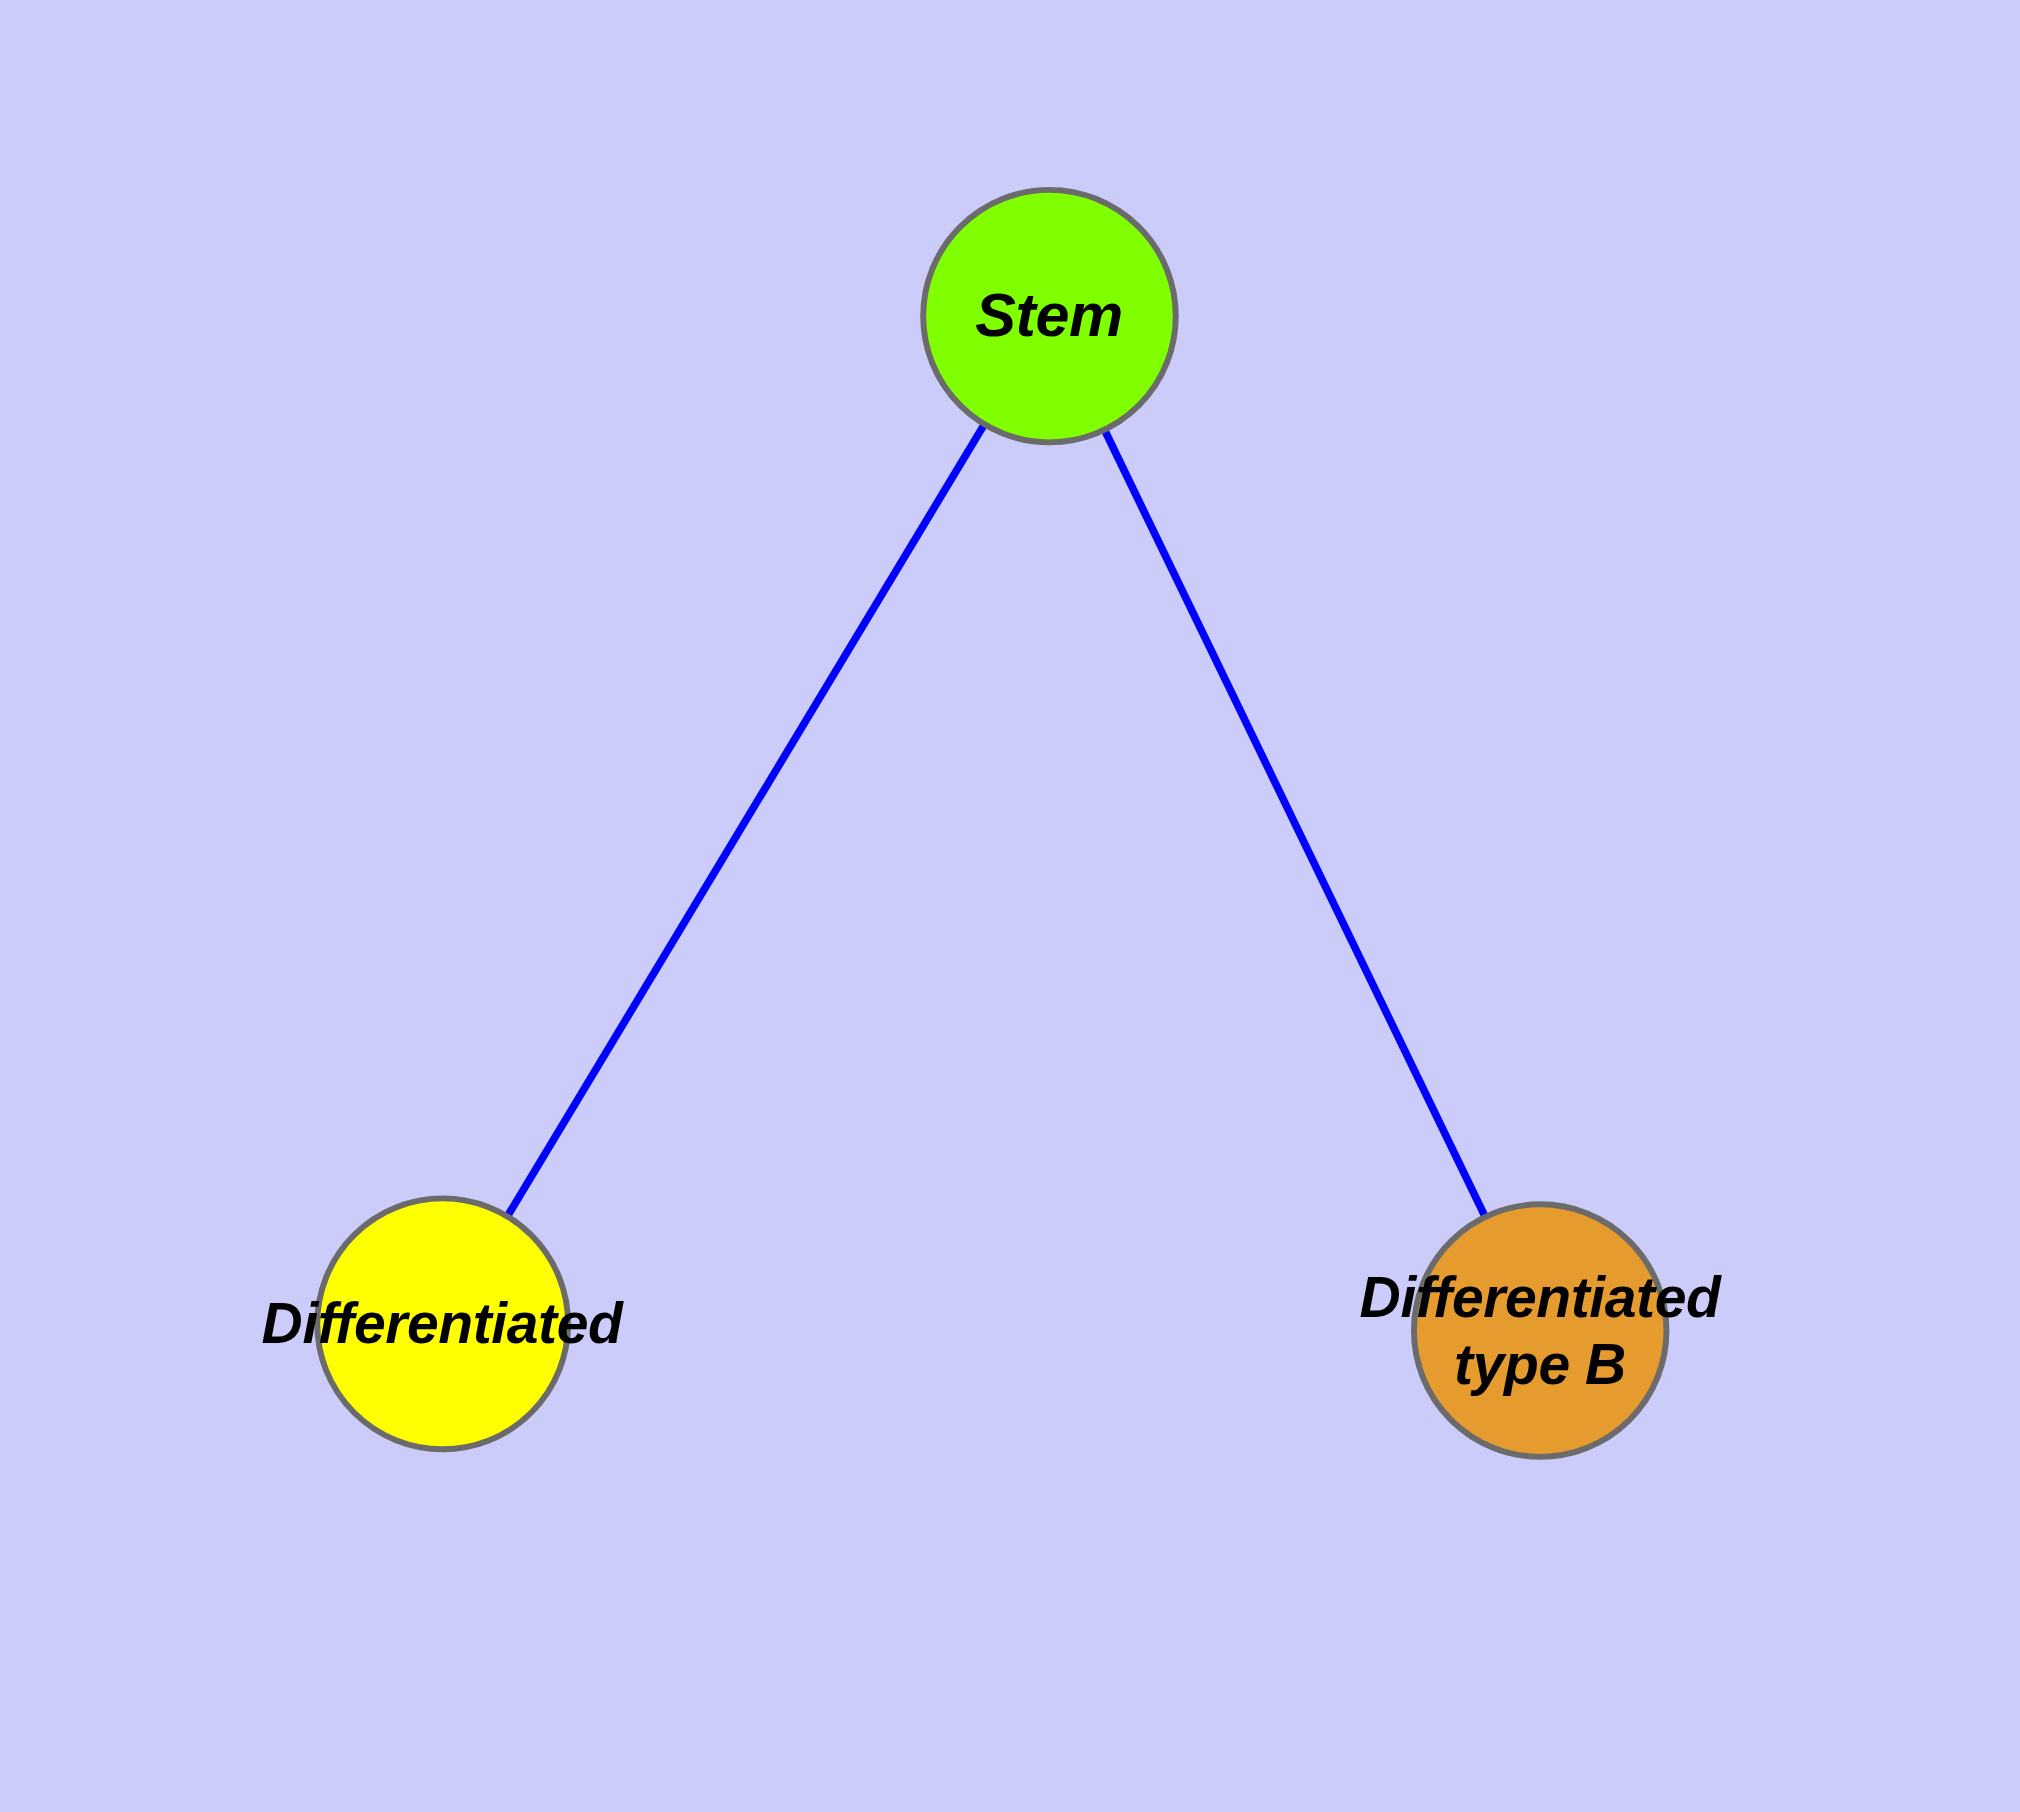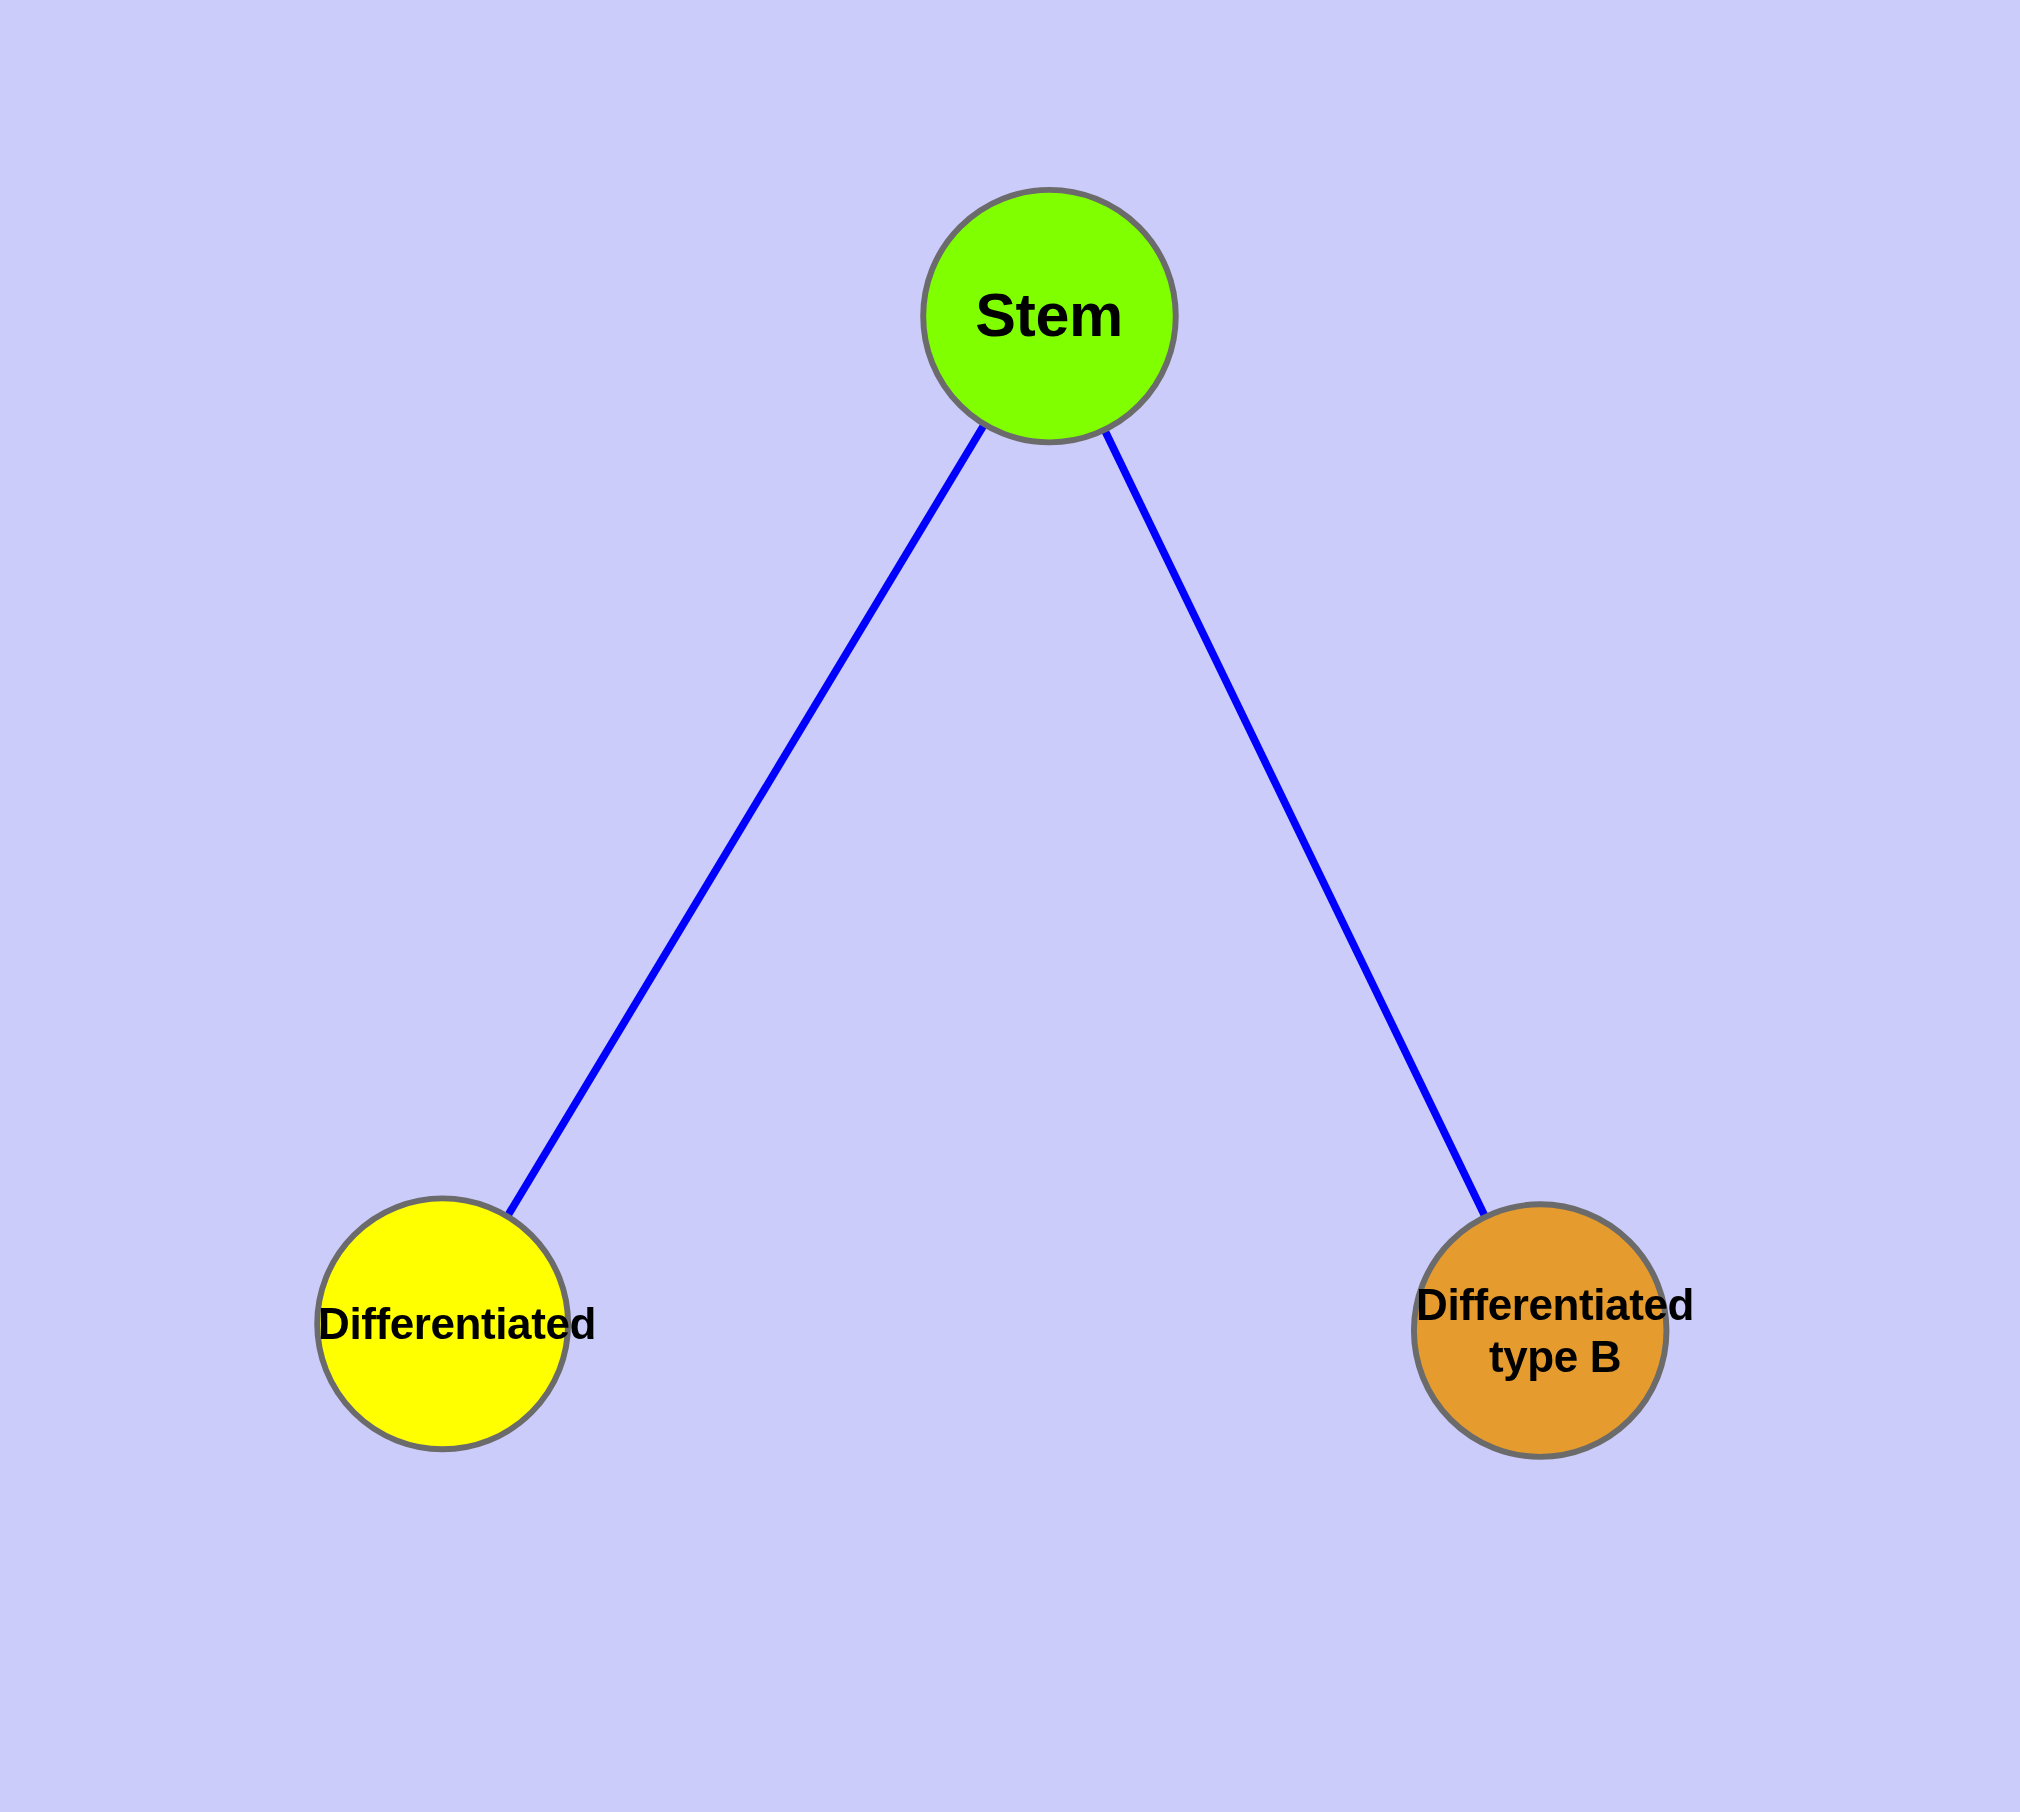--- a/index.html
+++ b/index.html
@@ -7,20 +7,21 @@
     padding: 0;
     background: #ccccfa;
   }
   #stage {
     position: relative;
     width: 2021px;
     height: 1812px;
     overflow: hidden;
     background: #ccccfa;
     font-family: "Liberation Sans", sans-serif;
+    font-style: italic;
   }
   #graph-canvas {
     position: absolute;
     inset: 0;
     width: 2021px;
     height: 1812px;
     display: block;
   }
   .node-label {
     position: absolute;
@@ -31,22 +32,21 @@
     color: #000000;
     white-space: nowrap;
     line-height: 1.18;
     pointer-events: none;
     letter-spacing: -0.4px;
   }
   .node-label.stem {
     font-size: 61px;
   }
   .node-label.leaf {
-    font-size: 44px;
-    margin-left: 15px;
+    font-size: 57px;
   }
   .label-line {
     display: block;
   }
 </style>
 </head>
 <body>
 
 <div id="stage">
 

